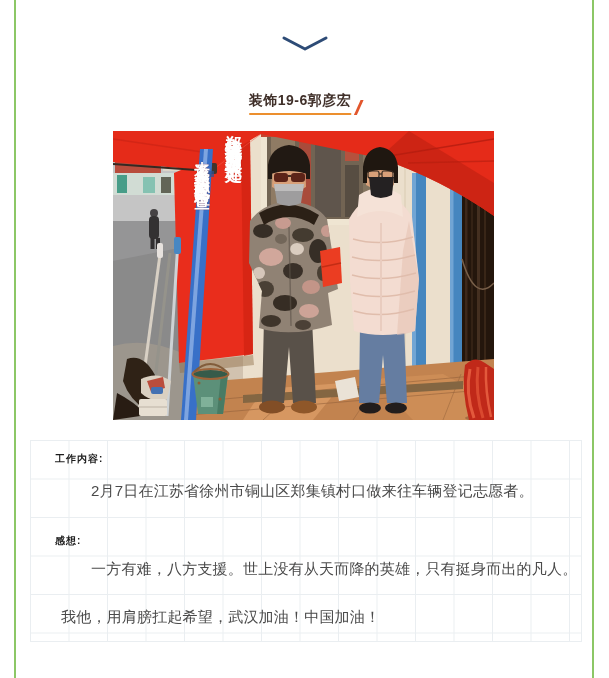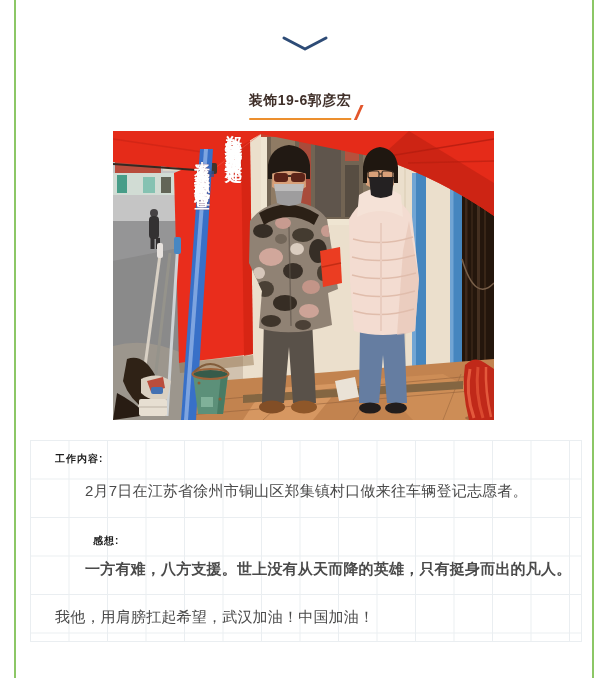--- a/index.html
+++ b/index.html
@@ -17,21 +17,21 @@
   .chevron-wrap {
     position:absolute; left:281px; top:35px; width:48px; height:18px;
   }
 
   .byline {
     position:absolute; top:92px; left:50%; transform:translateX(-50%);
     display:flex; align-items:flex-end; white-space:nowrap;
   }
   .byline-text {
     font-size:14px; font-weight:bold; color:#40302a; letter-spacing:0.5px;
-    padding-bottom:8px; border-bottom:2px solid #ec8f2e;
+    padding-bottom:3px; border-bottom:2px solid #ec8f2e;
   }
   .byline-slash {
     width:3px; height:15px; background:#e2562c; transform:skewX(-24deg);
     margin-left:6px; margin-bottom:0px;
   }
 
   .photo {
     position:absolute; left:113px; top:131px; width:381px; height:289px;
     overflow:hidden; background:#cfc5b5;
   }
@@ -47,26 +47,26 @@
   .content-grid {
     position:absolute; left:30px; top:440px; width:551px; height:201px;
     background-image:
       linear-gradient(to right,  #eaeef1 1px, transparent 1px),
       linear-gradient(to bottom, #eaeef1 1px, transparent 1px);
     background-size:38.5px 38.5px;
     border-right:1px solid #eaeef1; border-bottom:1px solid #eaeef1;
   }
   .content-grid > div { position:absolute; white-space:nowrap; }
   .sec-heading { font-size:10px; font-weight:bold; color:#1c1c1c; letter-spacing:1px; }
-  .sec-body    { font-size:15px; color:#4a4a4a; letter-spacing:0.2px; }
+  .sec-body    { font-size:15px; color:#4a4a4a; letter-spacing:0.2px;margin-left:6px; }
   .indent      { text-indent:2em; }
   .work-heading     { left:25px; top:12px;  }
   .work-body        { left:25px; top:42px;  }
-  .thoughts-heading { left:25px; top:94px;margin-left:38px;  }
-  .thoughts-line1   { left:25px; top:120px;font-weight:bold; }
+  .thoughts-heading { left:25px; top:94px;  }
+  .thoughts-line1   { left:25px; top:120px; }
   .thoughts-line2   { left:25px; top:144px; }
   .thoughts-line3   { left:25px; top:168px; }
 </style>
 </head>
 <body>
 
 <div class="page">
 
   <div class="side-line left"></div>
   <div class="side-line right"></div>

